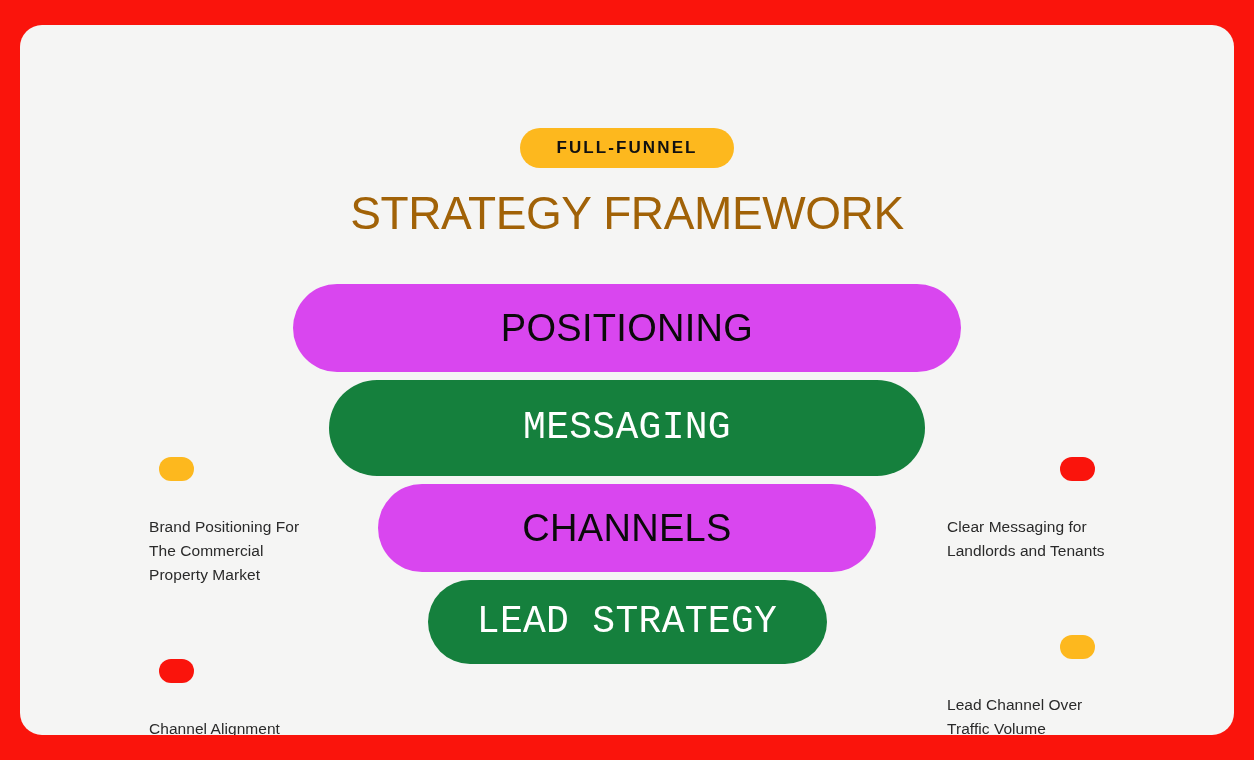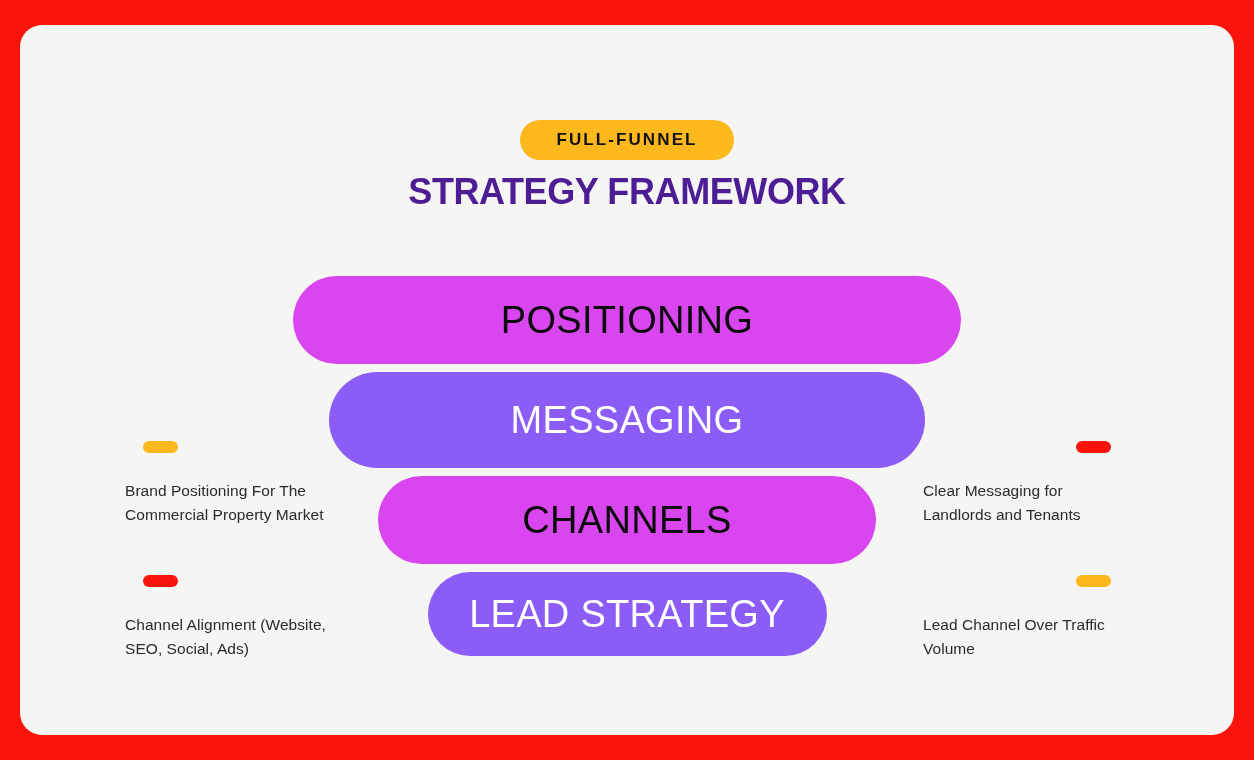--- a/index.html
+++ b/index.html
@@ -1,15 +1,15 @@
 <!DOCTYPE html>
 <html><head>
 <meta charset="utf-8">
 <style>
-  * { margin:0; padding:4px; box-sizing:border-box; }
+  * { margin:0; padding:12px; box-sizing:border-box; }
 
   html, body {
     width: 1254px;
     height: 760px;
     overflow: hidden;
   }
 
   body {
     background: #FA140C;
     font-family: "Liberation Sans", sans-serif;
@@ -43,23 +43,23 @@
     border-radius: 999px;
     padding: 11px 36px 12px;
     font-size: 17px;
     font-weight: bold;
     letter-spacing: 2.1px;
     line-height: 1;
   }
 
   #framework-title {
     margin-top: 7px;
-    font-size: 36px;
-    font-weight: bold;
-    color: #4c1d95;
+    font-size: 46px;
+    font-weight: normal;
+    color: #a16207;
     letter-spacing: -0.4px;
     line-height: 1.16;
     white-space: nowrap;
   }
 
   
   #funnel {
     position: absolute;
     left: 0;
     top: 247px;
@@ -74,21 +74,21 @@
     align-items: center;
     justify-content: center;
     font-size: 38px;
     letter-spacing: 0.3px;
     line-height: 1;
   }
 
   .funnel-stage + .funnel-stage { margin-top: 8px; }
 
   .stage-amber { background: #d946ef; color: #0A0A0A; }
-  .stage-red   { background: #8b5cf6; color: #FFFFFF; }
+  .stage-red   { background: #15803d; color: #FFFFFF; font-family: Liberation Mono, monospace; }
 
   .stage-1 { width: 668px; height: 88px; }
   .stage-2 { width: 596px; height: 96px; }
   .stage-3 { width: 498px; height: 88px; }
   .stage-4 { width: 399px; height: 84px; }
 
   
   .callout-col {
     position: absolute;
     top: 408px;

